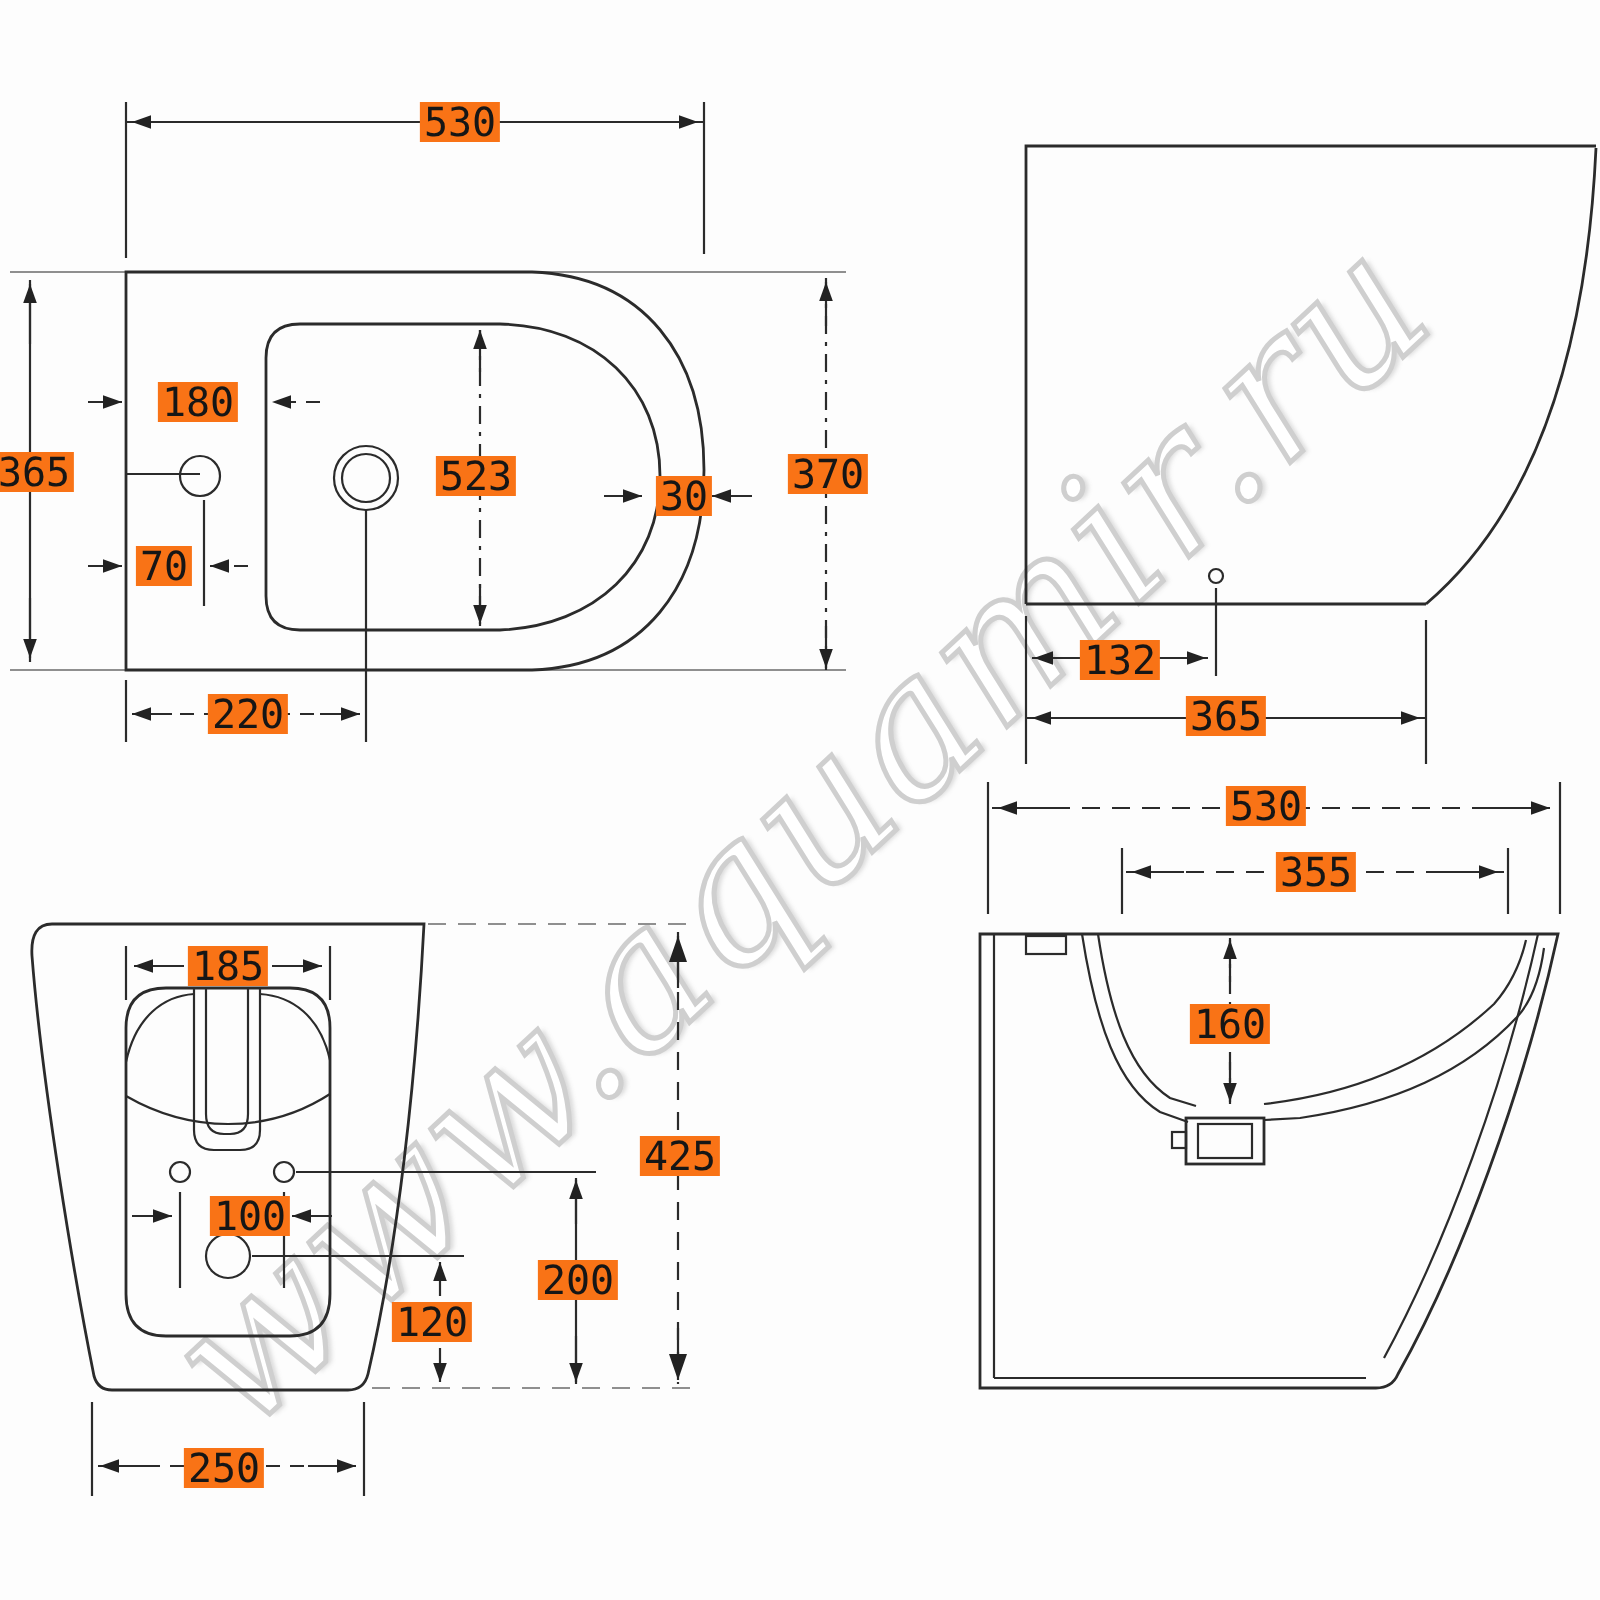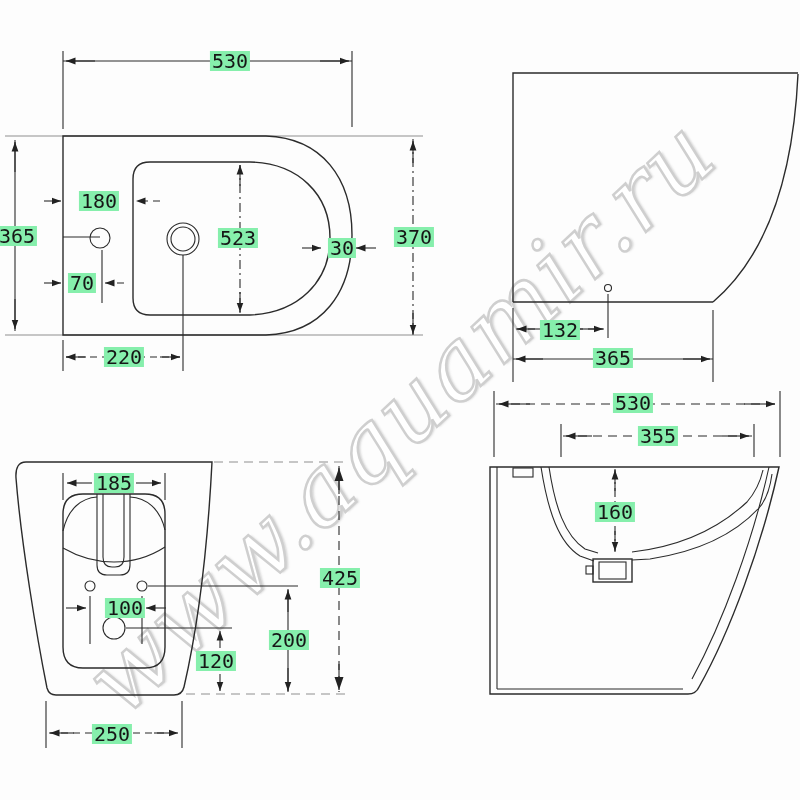--- a/index.html
+++ b/index.html
@@ -11,21 +11,21 @@
          -webkit-text-stroke:2.5px #cfcfcf;text-shadow:2px 2px 2px rgba(120,120,120,.25);
          z-index:0;pointer-events:none;}
   svg{position:absolute;left:0;top:0;z-index:1;}
   .ln{stroke:#2b2b2b;stroke-width:1.4;fill:none;}
   .thin{stroke:#2b2b2b;stroke-width:1.1;fill:none;}
   .ext{stroke:#8f8f8f;stroke-width:1;fill:none;}
   .dsh{stroke-dasharray:9,6;}
   .dshs{stroke-dasharray:7,5;}
   .ddot{stroke-dasharray:9,4,2,4;}
   .dim{position:absolute;transform:translate(-50%,-50%);font-size:20px;line-height:1;
-       color:#161616;background:#86efac;padding:0 2px;z-index:2;white-space:nowrap;}
+       color:#161616;background:#f97316;padding:0 2px;z-index:2;white-space:nowrap;}
 </style>
 </head>
 <body>
 
 <div id="stage">
 
   <div id="watermark">www.aquamir.ru</div>
 
   <svg width="800" height="800" viewBox="0 0 800 800">
     <defs>

